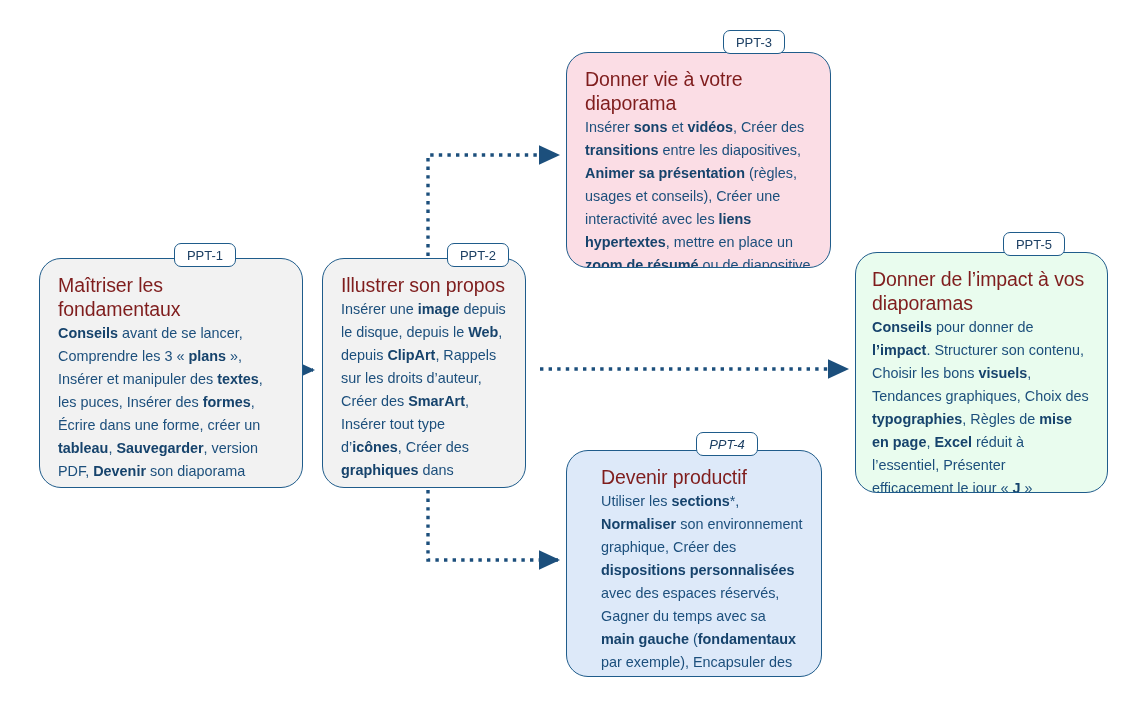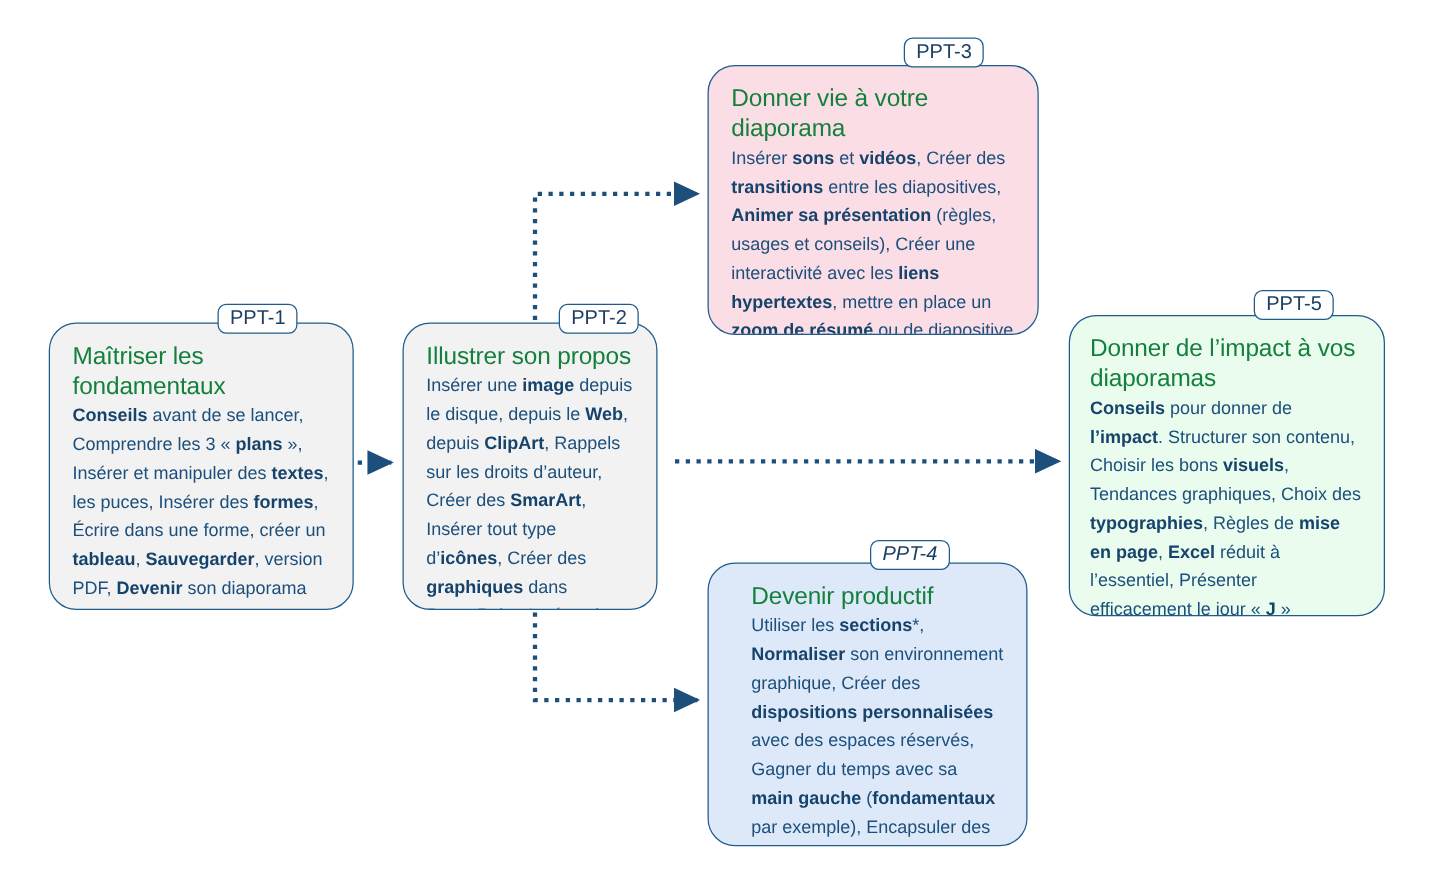--- a/index.html
+++ b/index.html
@@ -29,21 +29,21 @@
 
   .node {
     position: absolute;
     box-sizing: border-box;
     border: 1.6px solid #1f5c8b;
     border-radius: 22px;
     padding: 14px 18px 12px 18px;
     overflow: hidden;
   }
   .node-title {
-    color: #15803d;
+    color: #7f1d1d;
     font-size: 19.5px;
     line-height: 24px;
     font-weight: 400;
     margin: 0 0 1px 0;
     letter-spacing: -0.1px;
   }
   .node-body {
     color: #1c4f7c;
     font-size: 14.4px;
     line-height: 23px;
@@ -60,27 +60,27 @@
     background: #ffffff;
     border: 1.5px solid #1f5c8b;
     border-radius: 7px;
     height: 24px;
     min-width: 62px;
     padding: 0 9px;
     display: flex;
     align-items: center;
     justify-content: center;
     color: #1c3f63;
-    font-size: 16px;
+    font-size: 13px;
     font-family: "Liberation Sans", sans-serif;
     z-index: 5;
   }
 
   
-  #node-ppt1 { left: 39px;  top: 258px; width: 244px; height: 230px; background: #f2f2f2; }
+  #node-ppt1 { left: 39px;  top: 258px; width: 264px; height: 230px; background: #f2f2f2; }
   #tab-ppt1  { left: 174px; top: 243px; }
 
   #node-ppt2 { left: 322px; top: 258px; width: 204px; height: 230px; background: #f2f2f2; }
   #tab-ppt2  { left: 447px; top: 243px; }
 
   #node-ppt3 { left: 566px; top: 52px;  width: 265px; height: 216px; background: #fbdde5; }
   #tab-ppt3  { left: 723px; top: 30px;  }
 
   #node-ppt4 { left: 566px; top: 450px; width: 256px; height: 227px; background: #dde9f9; }
   #tab-ppt4  { left: 696px; top: 432px; font-style: italic; }

